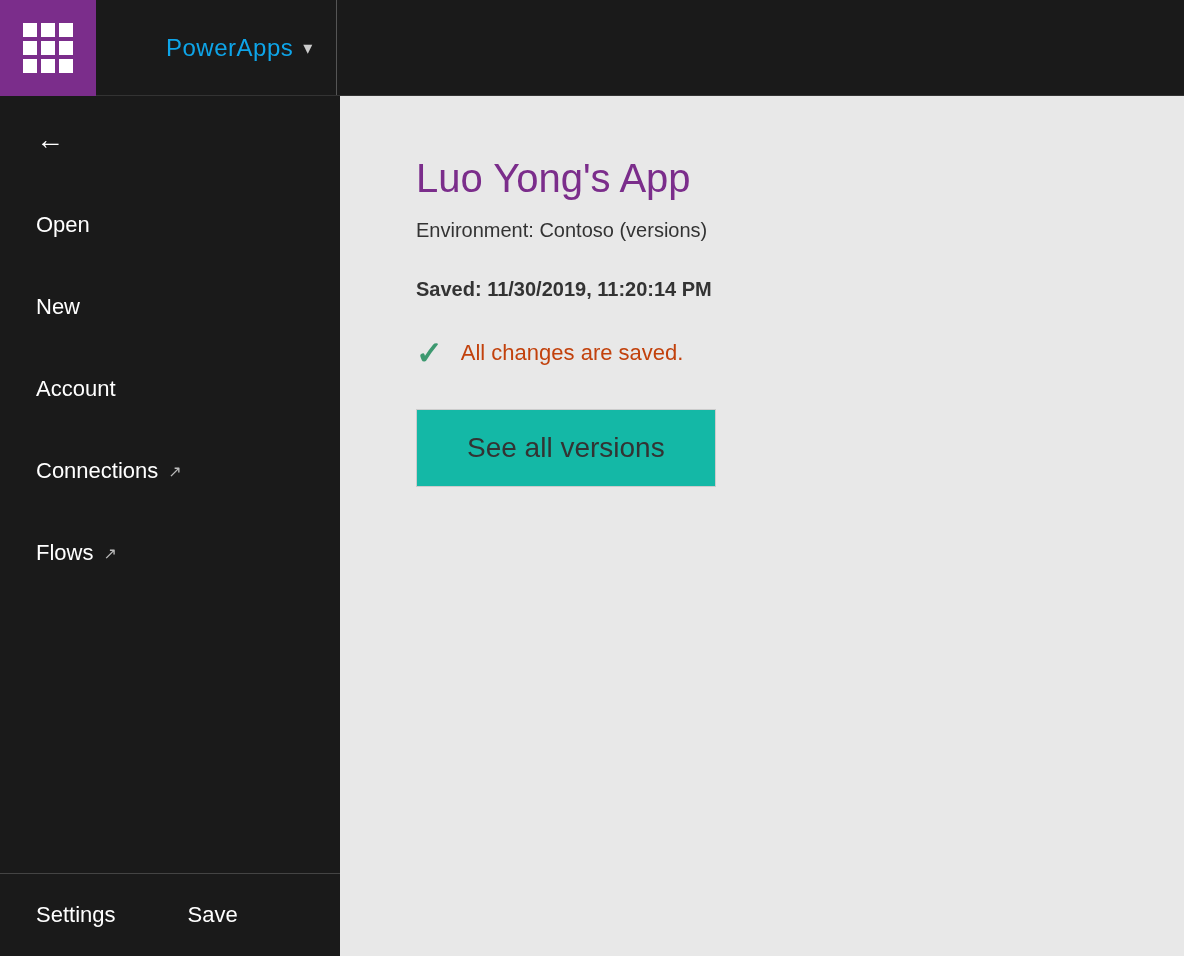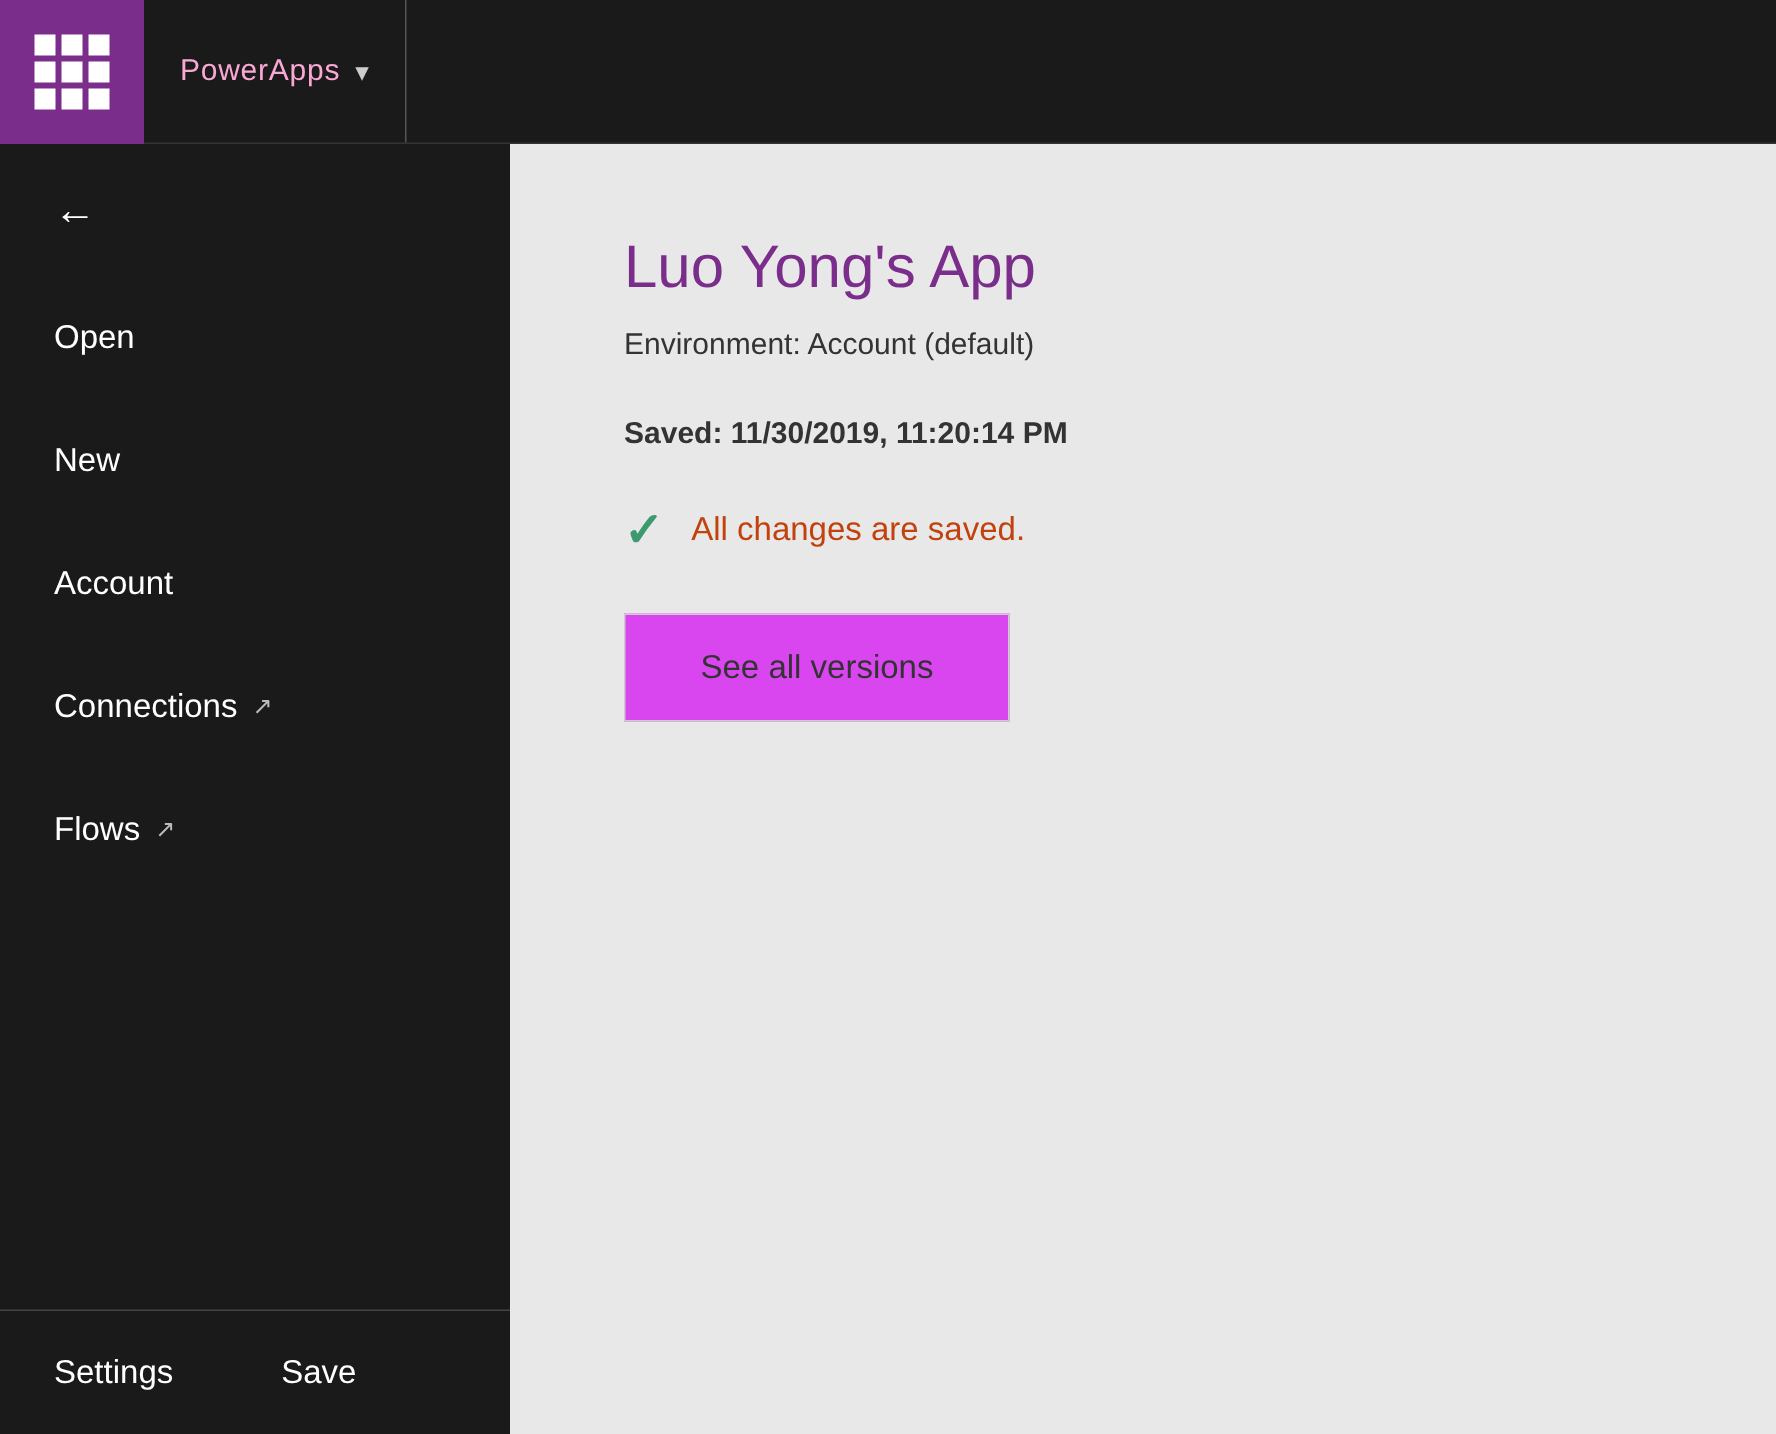--- a/index.html
+++ b/index.html
@@ -48,24 +48,25 @@
       display: flex;
       align-items: center;
       gap: 10px;
       padding-left: 24px;
       padding-right: 24px;
       border-right: 1px solid #555;
       height: 100%;
     }
 
     .header-title {
-      font-size: 20px;
-      color: #f9a8d4;
+      font-size: 24px;
+      color: #0ea5e9;
       font-weight: 300;
       letter-spacing: 0.5px;
+      margin-left: 46px;
     }
 
     .chevron-down {
       color: #ccc;
       font-size: 18px;
       cursor: pointer;
     }
 
     
     .main-layout {
@@ -185,25 +186,25 @@
       color: #fff;
       border: none;
       padding: 22px 60px;
       font-size: 22px;
       font-weight: 600;
       cursor: pointer;
       min-width: 200px;
     }
 
     .btn-versions {
-      background: #d946ef;
+      background: #14b8a6;
       color: #333;
       border: 1px solid #ccc;
       padding: 22px 50px;
-      font-size: 22px;
+      font-size: 28px;
       font-weight: 400;
       cursor: pointer;
       min-width: 240px;
     }
   </style>
 </head>
 <body>
 
 <div class="header">
   <div class="header-waffle">
@@ -262,21 +263,21 @@
       <div class="sidebar-divider"></div>
       <div class="sidebar-item">
         <span>Save</span>
       </div>
     </div>
 
   </div>
 
   <div class="content">
     <div class="app-title">Luo Yong's App</div>
-    <div class="app-environment">Environment: Account (default)</div>
+    <div class="app-environment">Environment: Contoso (versions)</div>
     <div class="app-saved">Saved: 11/30/2019, 11:20:14 PM</div>
 
     <div class="saved-status">
       <span class="check-icon">✓</span>
       <span class="saved-text">All changes are saved.</span>
     </div>
 
     <div class="actions-row">
       <button class="btn-versions">See all versions</button>
     </div>

